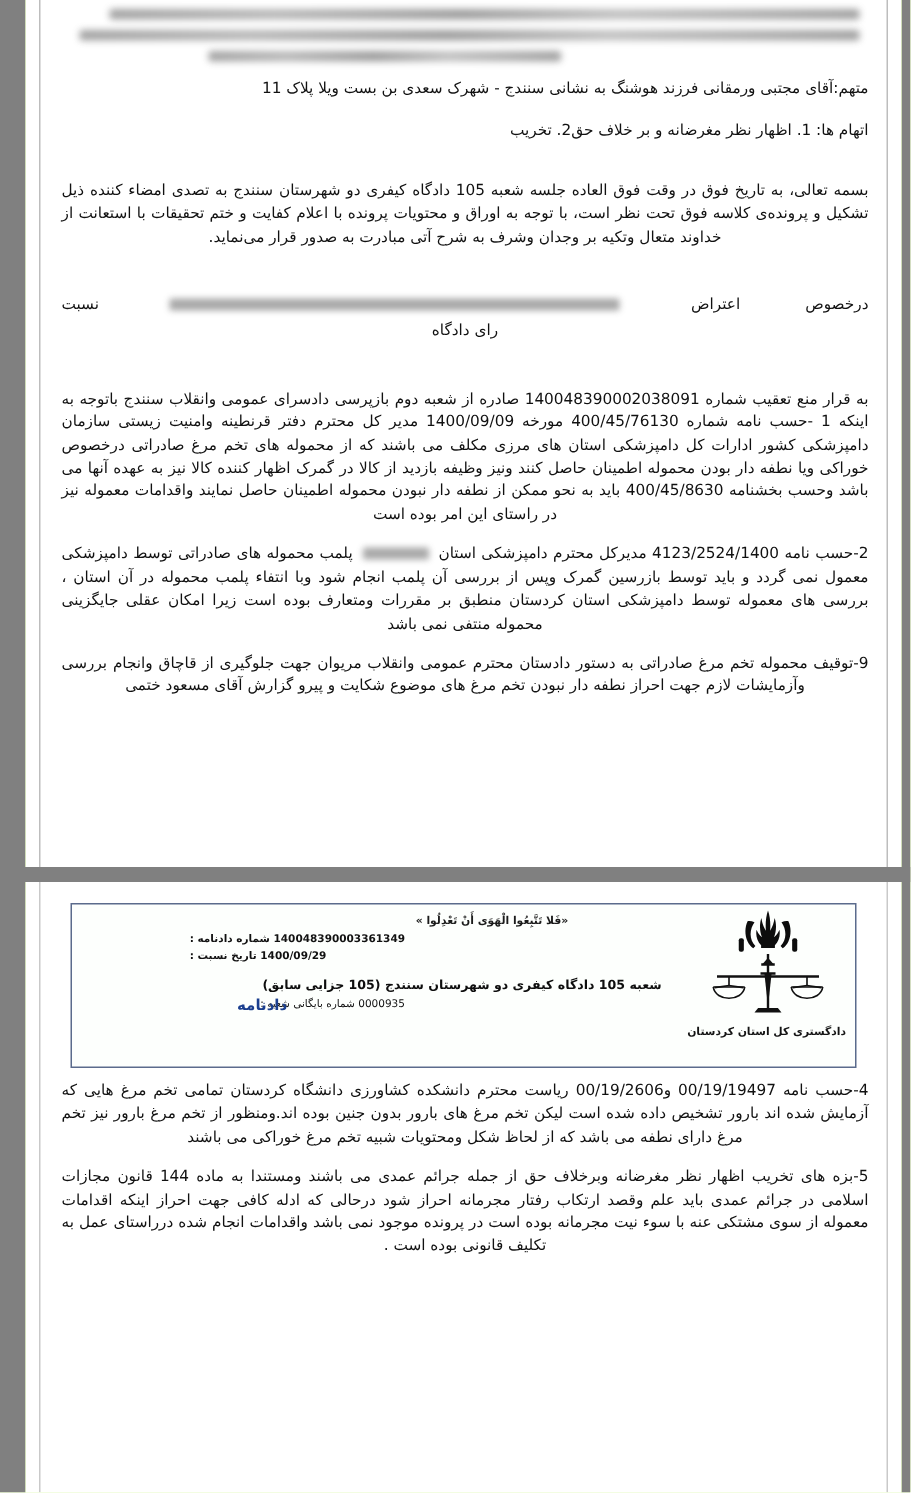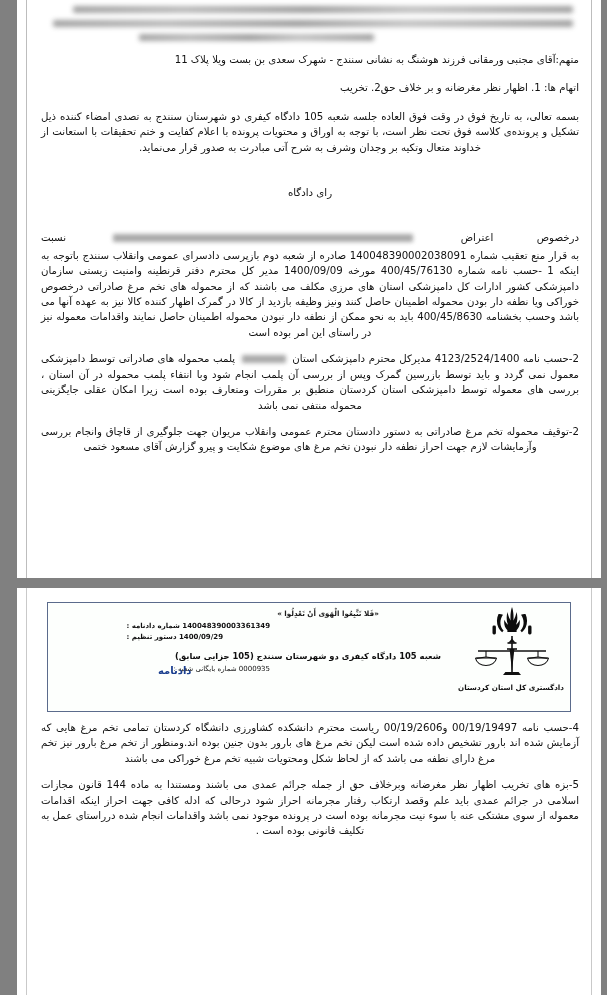--- a/index.html
+++ b/index.html
@@ -199,41 +199,41 @@
       <div>
         <div class="redact-line" style="left:46px; top:6px;  width:500px; height:7px;"></div>
         <div class="redact-line" style="left:26px; top:20px; width:520px; height:7px;"></div>
         <div class="redact-line" style="left:112px;top:34px; width:235px; height:7px;"></div>
       </div>
 
       <div class="doc-body" style="left:14px; right:12px; top:52px;">
 
         <p class="para lastline-right" style="text-align:right; text-align-last:right; margin-bottom:13px;">متهم:آقای مجتبی ورمقانی فرزند هوشنگ به نشانی  سنندج - شهرک سعدی بن بست ویلا پلاک 11</p>
 
-        <p class="para lastline-right" style="text-align:right; text-align-last:right; margin-bottom:13px;">اتهام ها: 1. اظهار نظر مغرضانه و بر خلاف حق2. تخریب</p>
+        <p class="para lastline-right" style="text-align:right; text-align-last:right; margin-bottom:24px;">اتهام ها: 1. اظهار نظر مغرضانه و بر خلاف حق2. تخریب</p>
 
         <p class="para" style="margin-bottom:30px;">بسمه تعالی، به تاریخ فوق در وقت فوق العاده جلسه شعبه 105 دادگاه کیفری دو شهرستان سنندج به تصدی امضاء کننده ذیل تشکیل و پرونده‌ی کلاسه فوق تحت نظر است، با توجه به اوراق و محتویات پرونده با اعلام کفایت و ختم تحقیقات با استعانت از خداوند متعال وتکیه بر وجدان وشرف  به شرح آتی مبادرت به صدور قرار می‌نماید.</p>
-
-        <p class="para center" style="margin-bottom:30px;">رای دادگاه</p>
 
         <p class="para" style="position:relative; text-align:justify; text-align-last:justify; margin-bottom:2px;">
           <span>درخصوص اعتراض</span>
           <span class="blur-inline" style="width:300px;height:8px;margin:0 4px;"></span>
           <span>نسبت</span>
         </p>
 
+        <p class="para center" style="margin-bottom:30px;">رای دادگاه</p>
+
         <p class="para">به قرار منع تعقیب شماره 140048390002038091 صادره از شعبه دوم بازپرسی  دادسرای عمومی وانقلاب سنندج باتوجه به اینکه 1 -حسب نامه شماره 400/45/76130 مورخه 1400/09/09 مدیر کل محترم دفتر قرنطینه وامنیت زیستی سازمان دامپزشکی کشور ادارات کل دامپزشکی استان های مرزی مکلف می باشند که از محموله های تخم مرغ صادراتی درخصوص خوراکی ویا نطفه دار بودن محموله اطمینان حاصل کنند ونیز وظیفه  بازدید از کالا در گمرک اظهار کننده کالا نیز به عهده آنها می باشد وحسب بخشنامه 400/45/8630 باید به نحو ممکن از نطفه دار نبودن محموله اطمینان حاصل نمایند  واقدامات معموله نیز در راستای این امر بوده است</p>
 
         <p class="para">
           <span>2-حسب نامه 4123/2524/1400 مدیرکل محترم دامپزشکی استان</span>
           <span class="blur-inline" style="width:44px;height:8px;margin:0 3px;"></span>
           <span>پلمب محموله های صادراتی توسط دامپزشکی معمول نمی گردد و باید توسط بازرسین گمرک وپس از بررسی آن پلمب انجام شود وبا انتفاء پلمب محموله در آن استان ، بررسی های معموله توسط دامپزشکی استان کردستان منطبق بر مقررات ومتعارف بوده است زیرا امکان عقلی جایگزینی محموله منتفی نمی باشد</span>
         </p>
 
-        <p class="para">2-توقیف محموله تخم مرغ صادراتی به دستور دادستان محترم عمومی وانقلاب مریوان جهت جلوگیری از قاچاق وانجام بررسی وآزمایشات لازم جهت احراز نطفه دار نبودن تخم مرغ های موضوع شکایت  و پیرو گزارش آقای مسعود ختمی</p>
+        <p class="para">9-توقیف محموله تخم مرغ صادراتی به دستور دادستان محترم عمومی وانقلاب مریوان جهت جلوگیری از قاچاق وانجام بررسی وآزمایشات لازم جهت احراز نطفه دار نبودن تخم مرغ های موضوع شکایت  و پیرو گزارش آقای مسعود ختمی</p>
       </div>
 
 
     </div>
   </div>
 
   <div class="page-gap"></div>
 
   <div class="sheet sheet-2">
     <div class="sheet-inner">
@@ -285,21 +285,21 @@
 
         <div class="lh-quran">«فَلا تَتَّبِعُوا الْهَوَى أَنْ تَعْدِلُوا »</div>
 
         <div class="lh-meta">
           <div>
             <span class="num">140048390003361349</span>
             <span>شماره دادنامه :</span>
           </div>
           <div>
             <span class="num">1400/09/29</span>
-            <span>دستور تنظیم :</span>
+            <span>تاریخ نسبت :</span>
           </div>
         </div>
 
         <div class="lh-branch">شعبه 105 دادگاه کیفری دو شهرستان سنندج (105 جزایی سابق)</div>
 
         <div class="lh-file">
           <span class="num">0000935</span>
           <span>شماره بایگانی شعبه :</span>
         </div>
 

